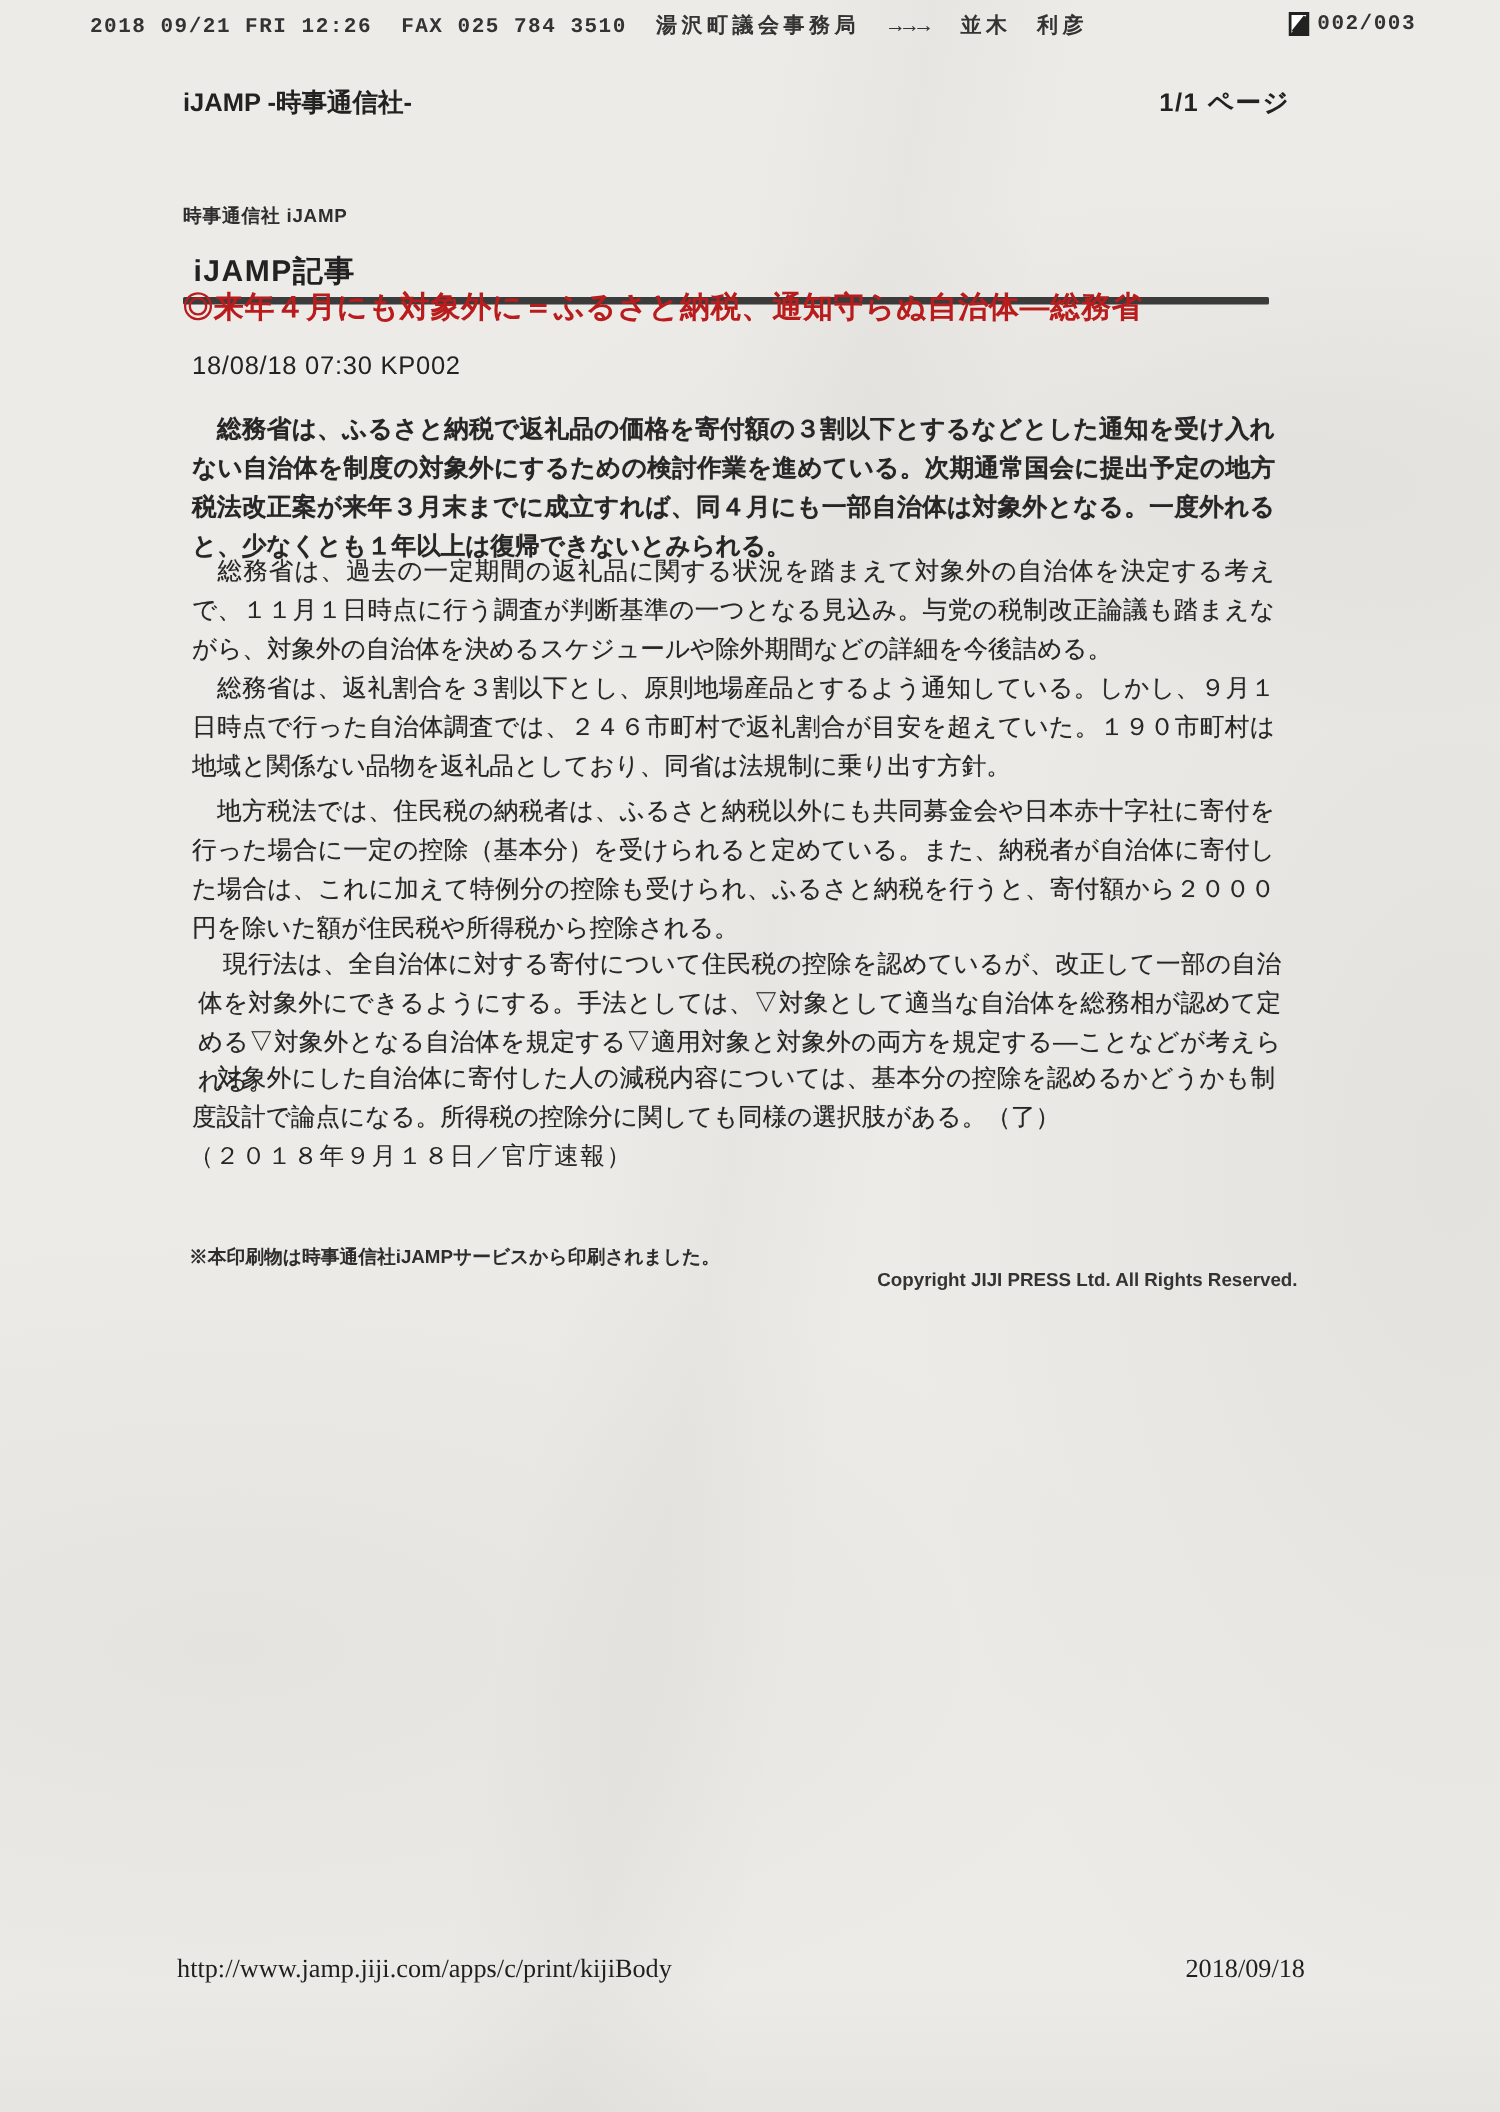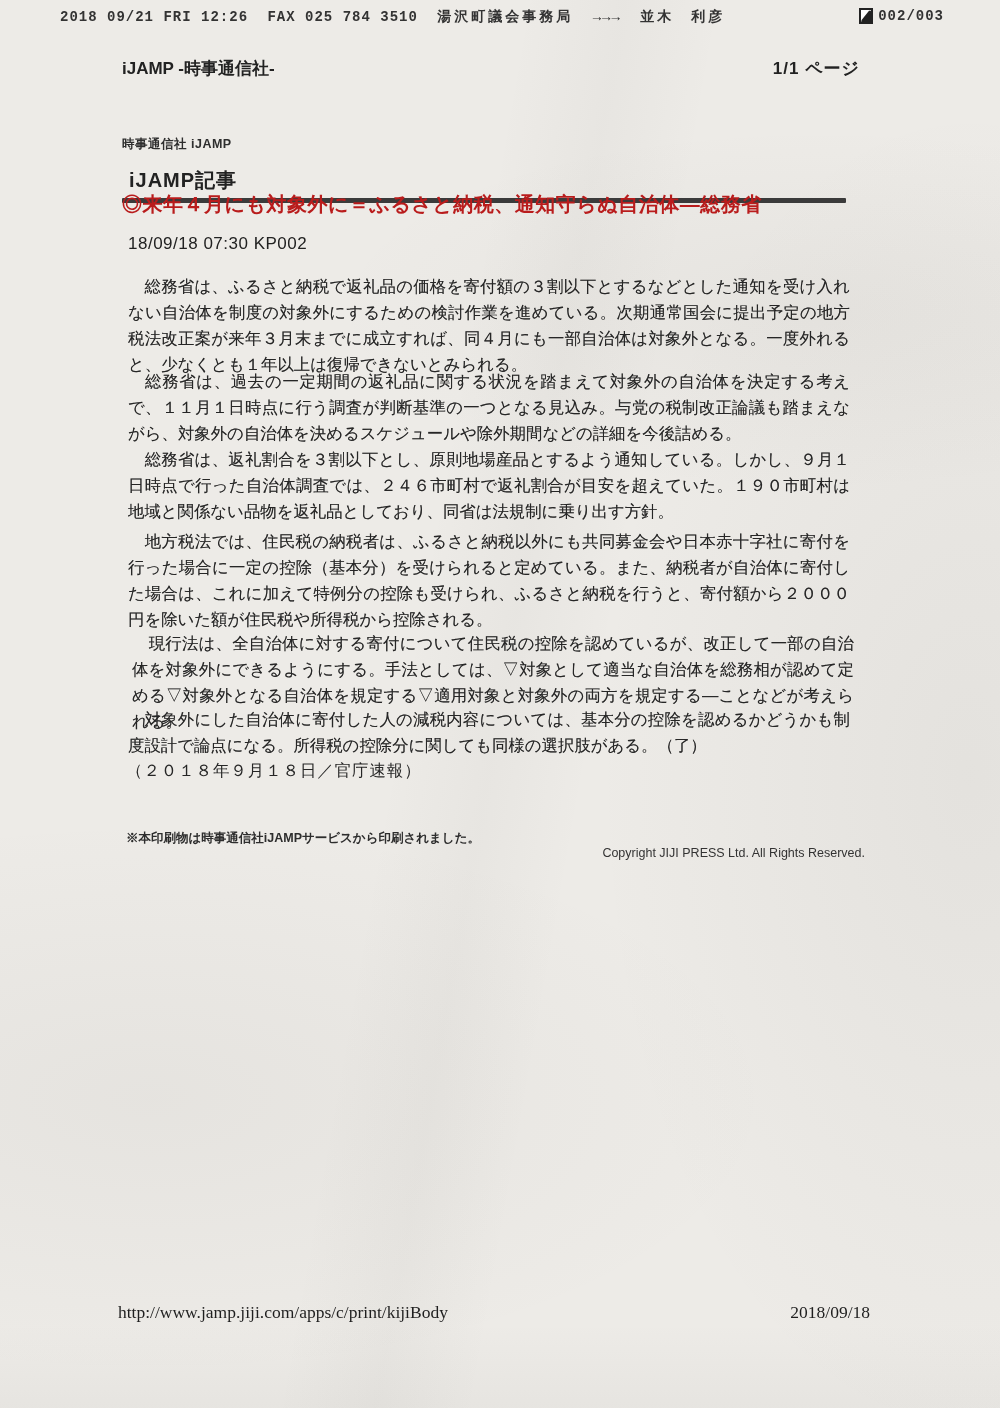--- a/index.html
+++ b/index.html
@@ -64,21 +64,21 @@
   .p1 { top: 273px; }
   .p2 { top: 368px; }
   .p3 { top: 446px; }
   .p4 { top: 528px; }
   .p5 { top: 626px; }
   .p6 { top: 706px; }
 
   .source-line { top: 760px; left: 126px; font-size: 16.4px; color: #262626; letter-spacing: 1px; }
 
   .print-note { top: 830px; left: 126px; font-size: 12.5px; font-weight: bold; color: #2d2d2d; }
-  .copyright { top: 846px; right: 135px; font-size: 12.5px; font-weight: 400; color: #333; }
+  .copyright { top: 846px; right: 135px; font-size: 12.5px; font-weight: 700; color: #333; }
 
   
   .page-footer {
     top: 1302px; left: 118px; right: 130px;
     display: flex; justify-content: space-between; align-items: baseline;
     font-family: "Liberation Serif", serif;
     font-size: 17.5px; color: #1f1f1f;
   }
 </style>
 </head>
@@ -109,23 +109,23 @@
   <span class="right">1/1 ページ</span>
 </div>
 
 <div class="abs masthead">
   <div class="masthead-service">時事通信社 iJAMP</div>
   <div class="masthead-section">iJAMP記事</div>
   <div class="masthead-rule"></div>
 </div>
 
 <h1 class="abs article-title" style="margin:0;">◎来年４月にも対象外に＝ふるさと納税、通知守らぬ自治体―総務省</h1>
-<div class="abs dateline">18/09/18 07:30 KP002</div>
+<div class="abs dateline">18/08/18 07:30 KP002</div>
 
-<p class="abs para p1" style="margin:0;">　総務省は、ふるさと納税で返礼品の価格を寄付額の３割以下とするなどとした通知を受け入れない自治体を制度の対象外にするための検討作業を進めている。次期通常国会に提出予定の地方税法改正案が来年３月末までに成立すれば、同４月にも一部自治体は対象外となる。一度外れると、少なくとも１年以上は復帰できないとみられる。</p>
+<p class="abs para p1" style="margin:0;font-weight:bold;">　総務省は、ふるさと納税で返礼品の価格を寄付額の３割以下とするなどとした通知を受け入れない自治体を制度の対象外にするための検討作業を進めている。次期通常国会に提出予定の地方税法改正案が来年３月末までに成立すれば、同４月にも一部自治体は対象外となる。一度外れると、少なくとも１年以上は復帰できないとみられる。</p>
 <p class="abs para p2" style="margin:0;">　総務省は、過去の一定期間の返礼品に関する状況を踏まえて対象外の自治体を決定する考えで、１１月１日時点に行う調査が判断基準の一つとなる見込み。与党の税制改正論議も踏まえながら、対象外の自治体を決めるスケジュールや除外期間などの詳細を今後詰める。</p>
 <p class="abs para p3" style="margin:0;">　総務省は、返礼割合を３割以下とし、原則地場産品とするよう通知している。しかし、９月１日時点で行った自治体調査では、２４６市町村で返礼割合が目安を超えていた。１９０市町村は地域と関係ない品物を返礼品としており、同省は法規制に乗り出す方針。</p>
 <p class="abs para p4" style="margin:0;">　地方税法では、住民税の納税者は、ふるさと納税以外にも共同募金会や日本赤十字社に寄付を行った場合に一定の控除（基本分）を受けられると定めている。また、納税者が自治体に寄付した場合は、これに加えて特例分の控除も受けられ、ふるさと納税を行うと、寄付額から２０００円を除いた額が住民税や所得税から控除される。</p>
 <p class="abs para p5" style="margin:4px;">　現行法は、全自治体に対する寄付について住民税の控除を認めているが、改正して一部の自治体を対象外にできるようにする。手法としては、▽対象として適当な自治体を総務相が認めて定める▽対象外となる自治体を規定する▽適用対象と対象外の両方を規定する―ことなどが考えられる。</p>
 <p class="abs para p6" style="margin:0;">　対象外にした自治体に寄付した人の減税内容については、基本分の控除を認めるかどうかも制度設計で論点になる。所得税の控除分に関しても同様の選択肢がある。（了）</p>
 
 <div class="abs source-line">（２０１８年９月１８日／官庁速報）</div>
 
 <div class="abs print-note">※本印刷物は時事通信社iJAMPサービスから印刷されました。</div>
 <div class="abs copyright">Copyright JIJI PRESS Ltd. All Rights Reserved.</div>

